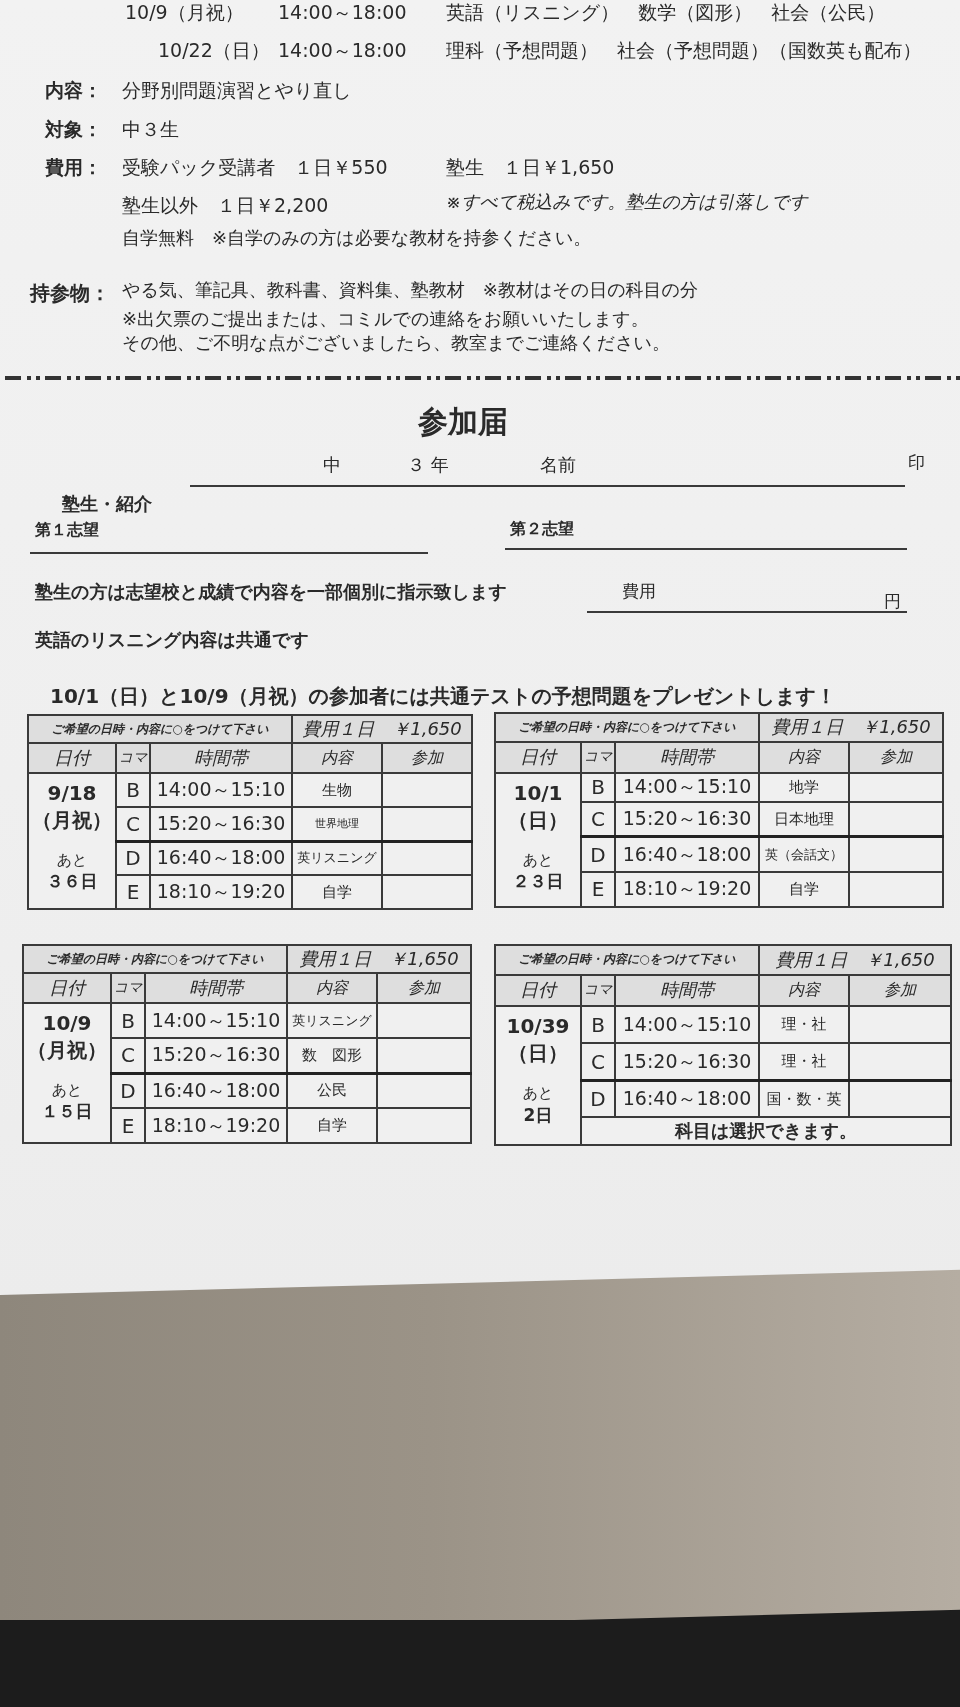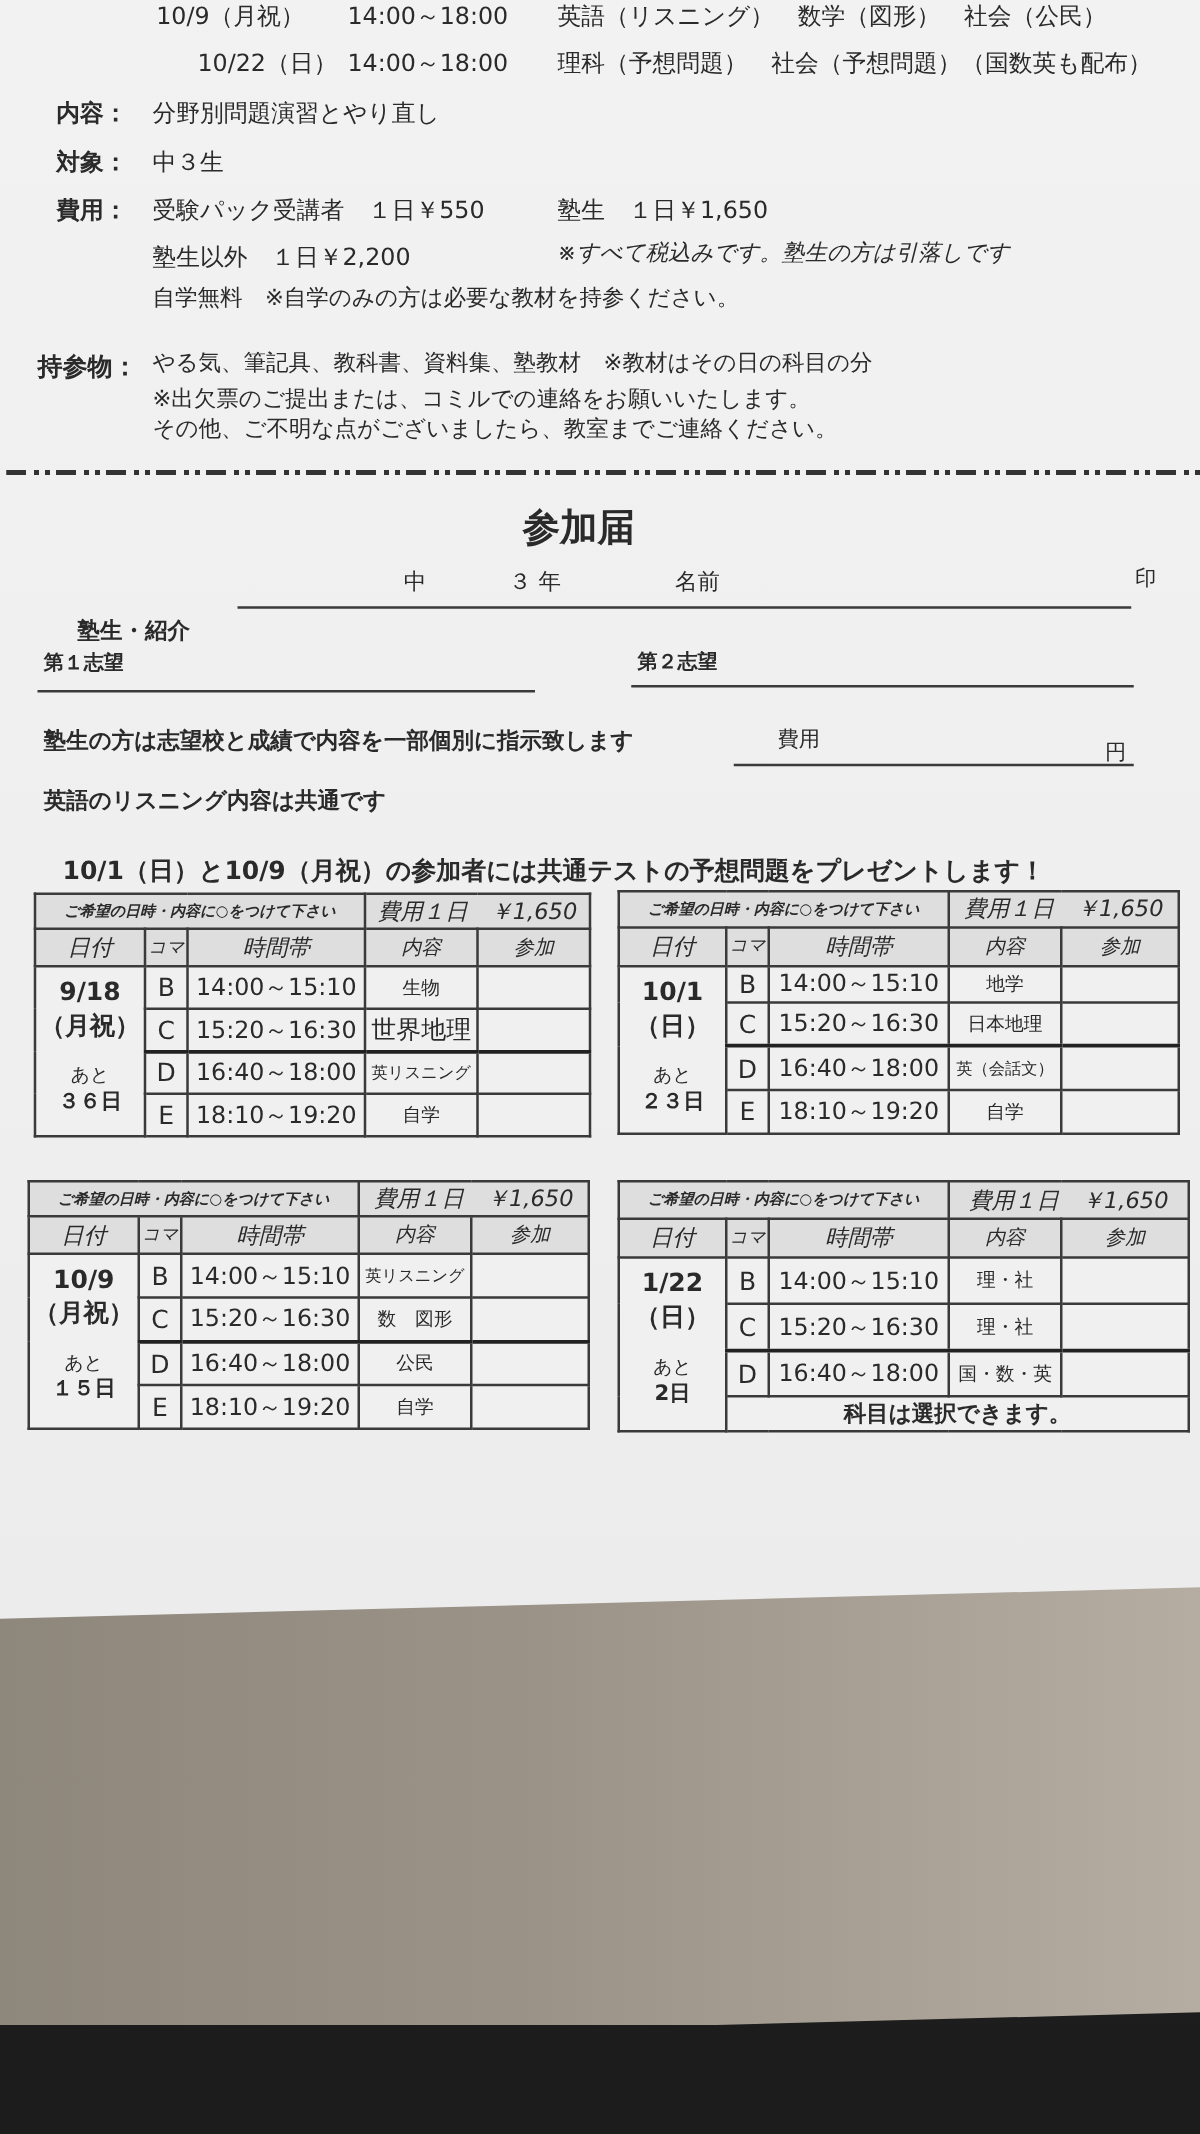--- a/index.html
+++ b/index.html
@@ -103,21 +103,21 @@
       <span class="days">３６日</span>
     </td>
     <td class="koma">B</td>
     <td class="time">14:00～15:10</td>
     <td style="font-size:15px;">生物</td>
     <td></td>
   </tr>
   <tr style="height:34px;">
     <td class="koma">C</td>
     <td class="time">15:20～16:30</td>
-    <td style="font-size:20px;">世界地理</td>
+    <td style="font-size:11px;">世界地理</td>
     <td></td>
   </tr>
   <tr class="thick" style="height:34px;">
     <td class="koma">D</td>
     <td class="time">16:40～18:00</td>
     <td class="small">英リスニング</td>
     <td></td>
   </tr>
   <tr style="height:34px;">
     <td class="koma">E</td>
@@ -228,21 +228,21 @@
   </tr>
   <tr class="hd" style="height:30px;">
     <td style="width:84px;">日付</td>
     <td class="koma" style="font-size:14px;">コマ</td>
     <td style="width:142px;">時間帯</td>
     <td style="width:88px;font-size:16px;">内容</td>
     <td style="font-size:16px;">参加</td>
   </tr>
   <tr style="height:35px;">
     <td rowspan="4" class="date">
-      <span>1/22</span><br>
+      <span>10/39</span><br>
       <span>（日）</span>
       <span class="sub">あと</span>
       <span class="days">2日</span>
     </td>
     <td class="koma">B</td>
     <td class="time">14:00～15:10</td>
     <td style="font-size:15px;">理・社</td>
     <td></td>
   </tr>
   <tr style="height:35px;">

